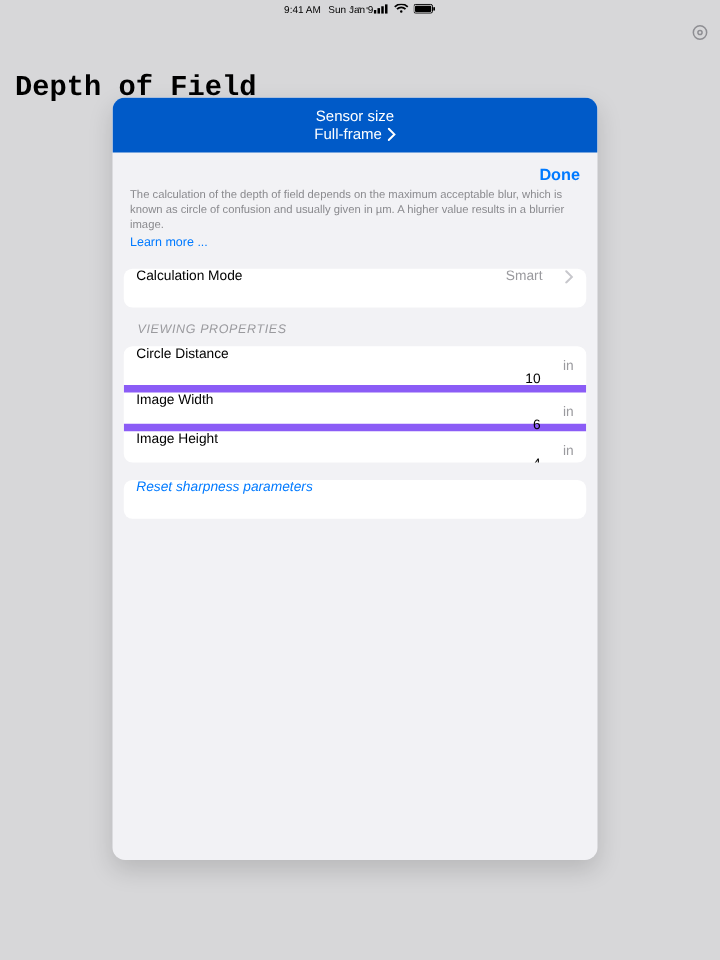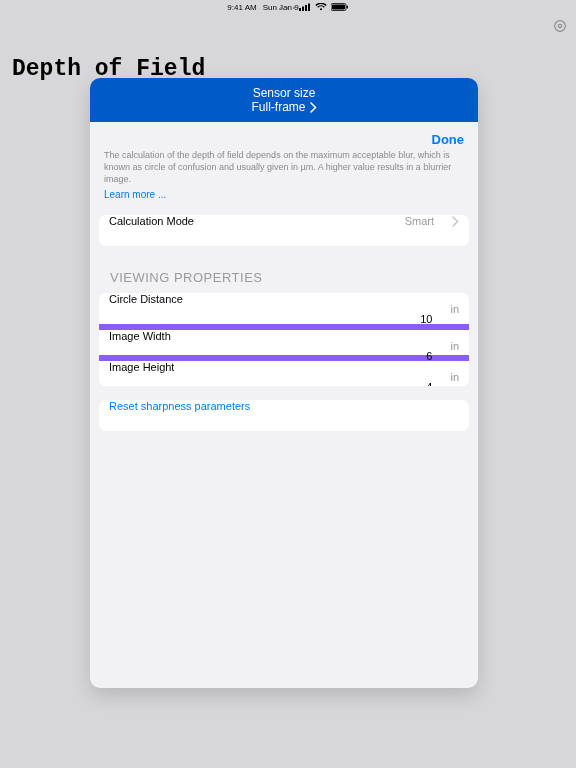--- a/index.html
+++ b/index.html
@@ -20,22 +20,22 @@
     .done { color:#007aff; font-size:13px; font-weight:600; }
     .modal-title { font-size:22px; font-weight:700; padding:0 14px 6px 14px; }
     .descblock { padding:0 14px; font-size:9px; line-height:1.35; color:#8a8a8e; }
     .learn { color:#007aff; font-size:10px; padding:4px 14px 10px 14px; display:inline-block; }
     .group { margin:5px 9px 0 9px; background:#fff; border-radius:7px; overflow:hidden; }
     .row { display:flex; align-items:flex-start; justify-content:space-between; height:31px; padding:0 10px; font-size:11px; }
     .row + .row { border-top:6px solid #8b5cf6; }
     .row .rowlab { color:#000; }
     .row .rowval { display:flex; align-items:center; gap:18px; color:#9a9a9e; font-size:11px; }
     .row .rowval .num { color:#000; text-align:right; min-width:12px;margin-top:20px;}
-    .section-label { font-size:13px; letter-spacing:.5px; color:#9a9a9e; margin:24px 20px 3px 20px; text-transform:uppercase; }
-    .reset { color:#007aff; }
+    .section-label { font-size:10px; letter-spacing:.5px; color:#9a9a9e; margin:12px 20px 3px 20px; text-transform:uppercase;font-style:italic; }
+    .reset { color:#007aff;font-style:italic; }
     
     .chev { color:#cfcfd3; }
   </style>
 </head>
 <body>
 
 <div class="statusbar">
   <div class="sb-left">
     <span>9:41 AM</span>
     <span>Sun Jan 9</span>

